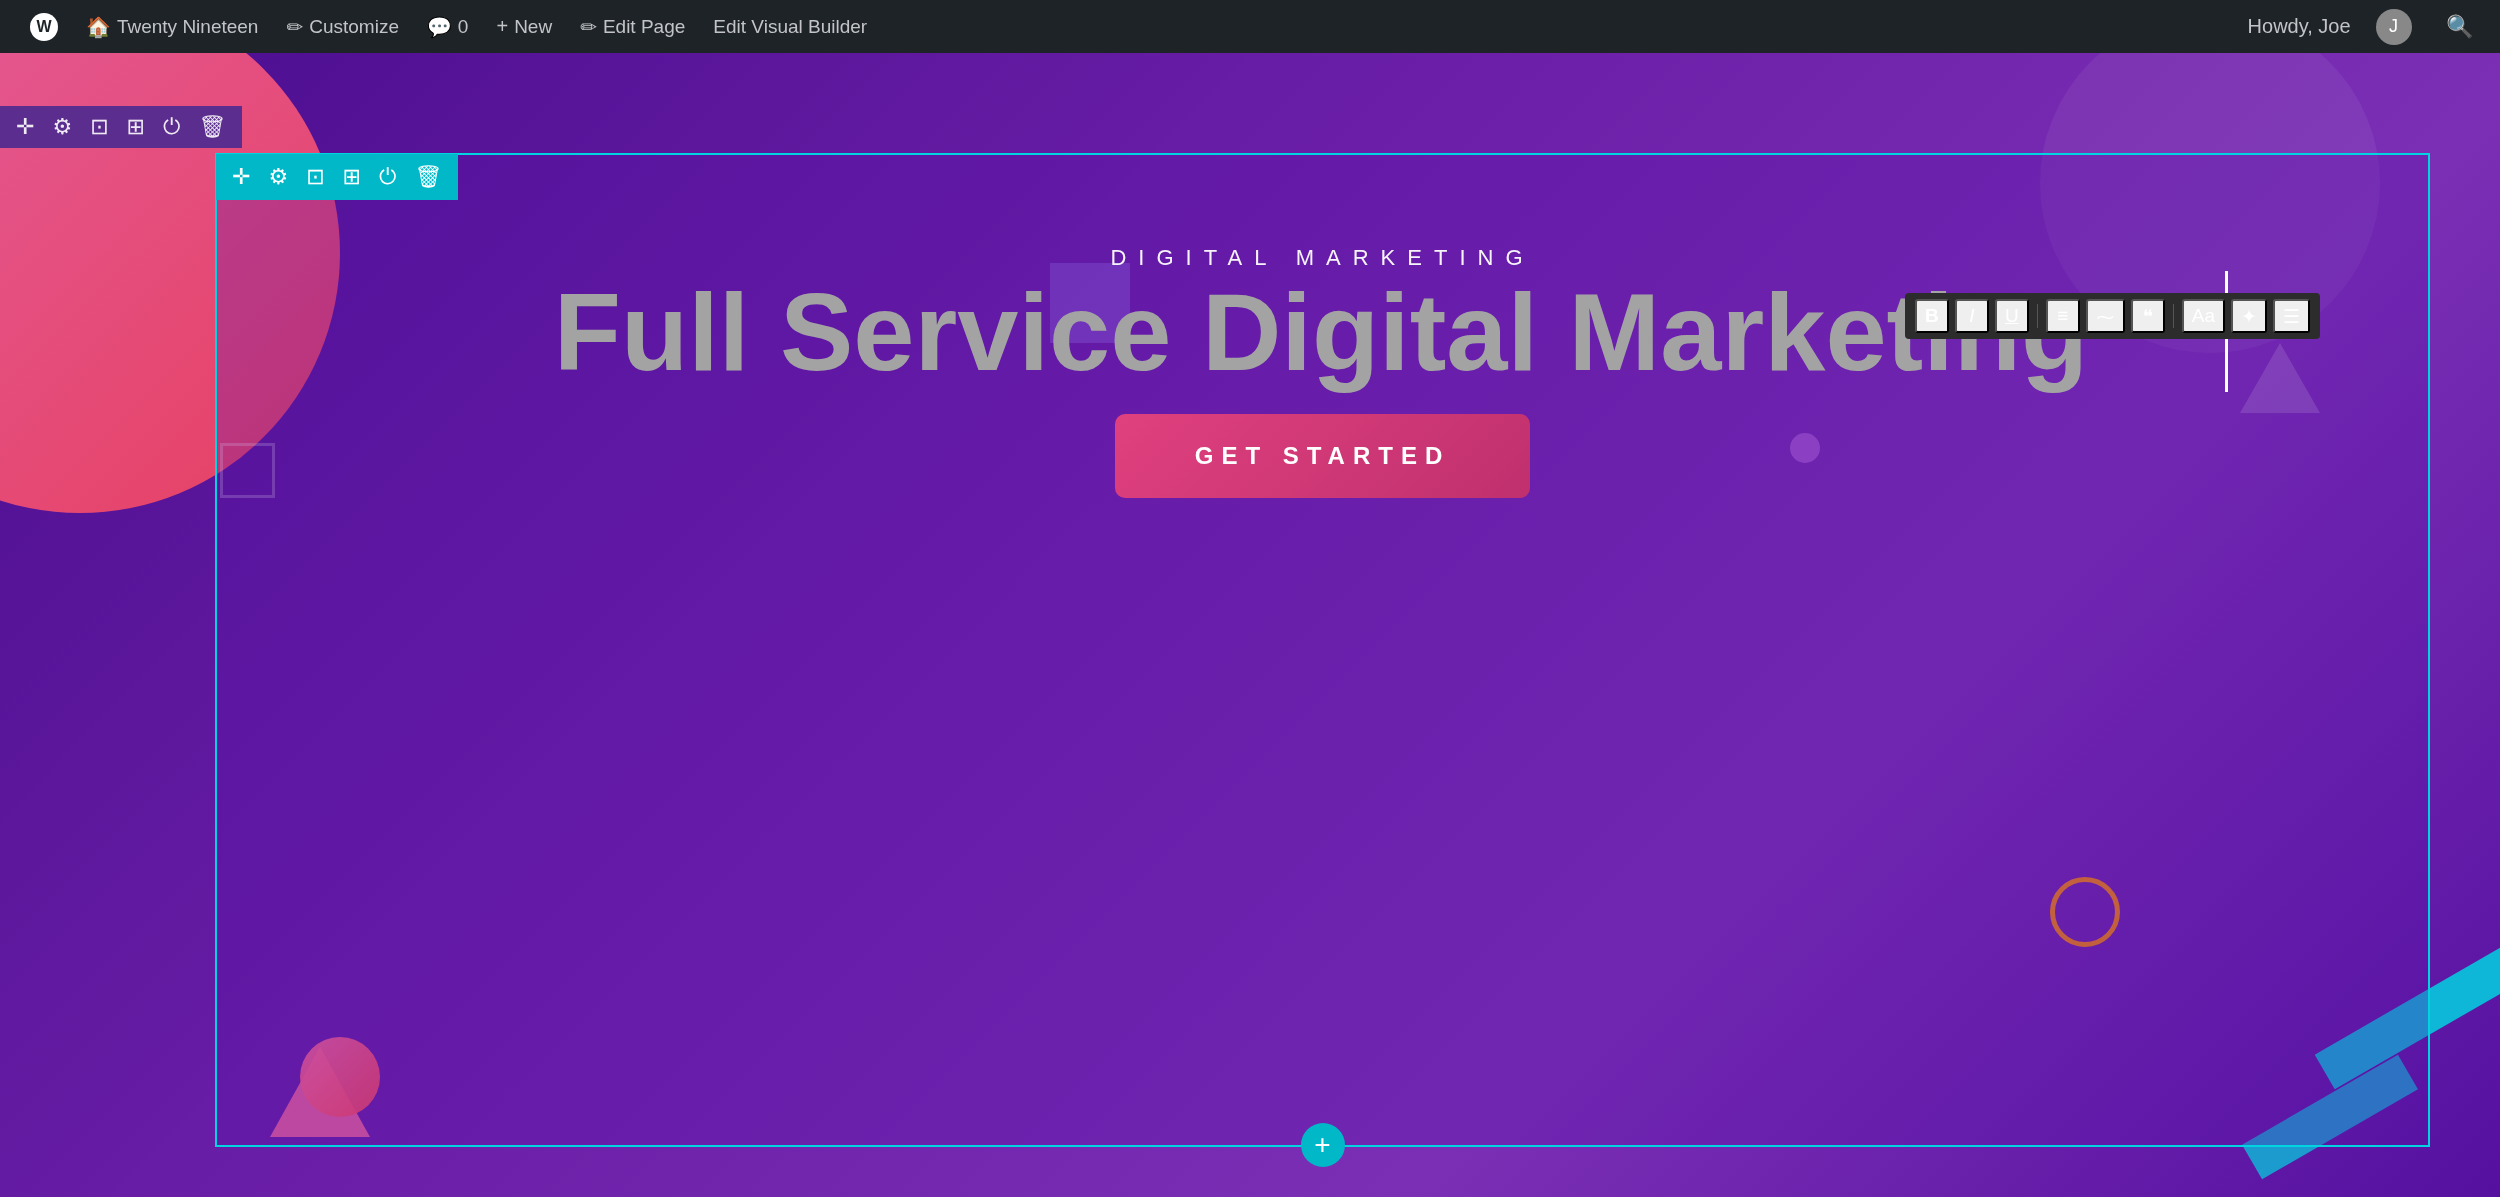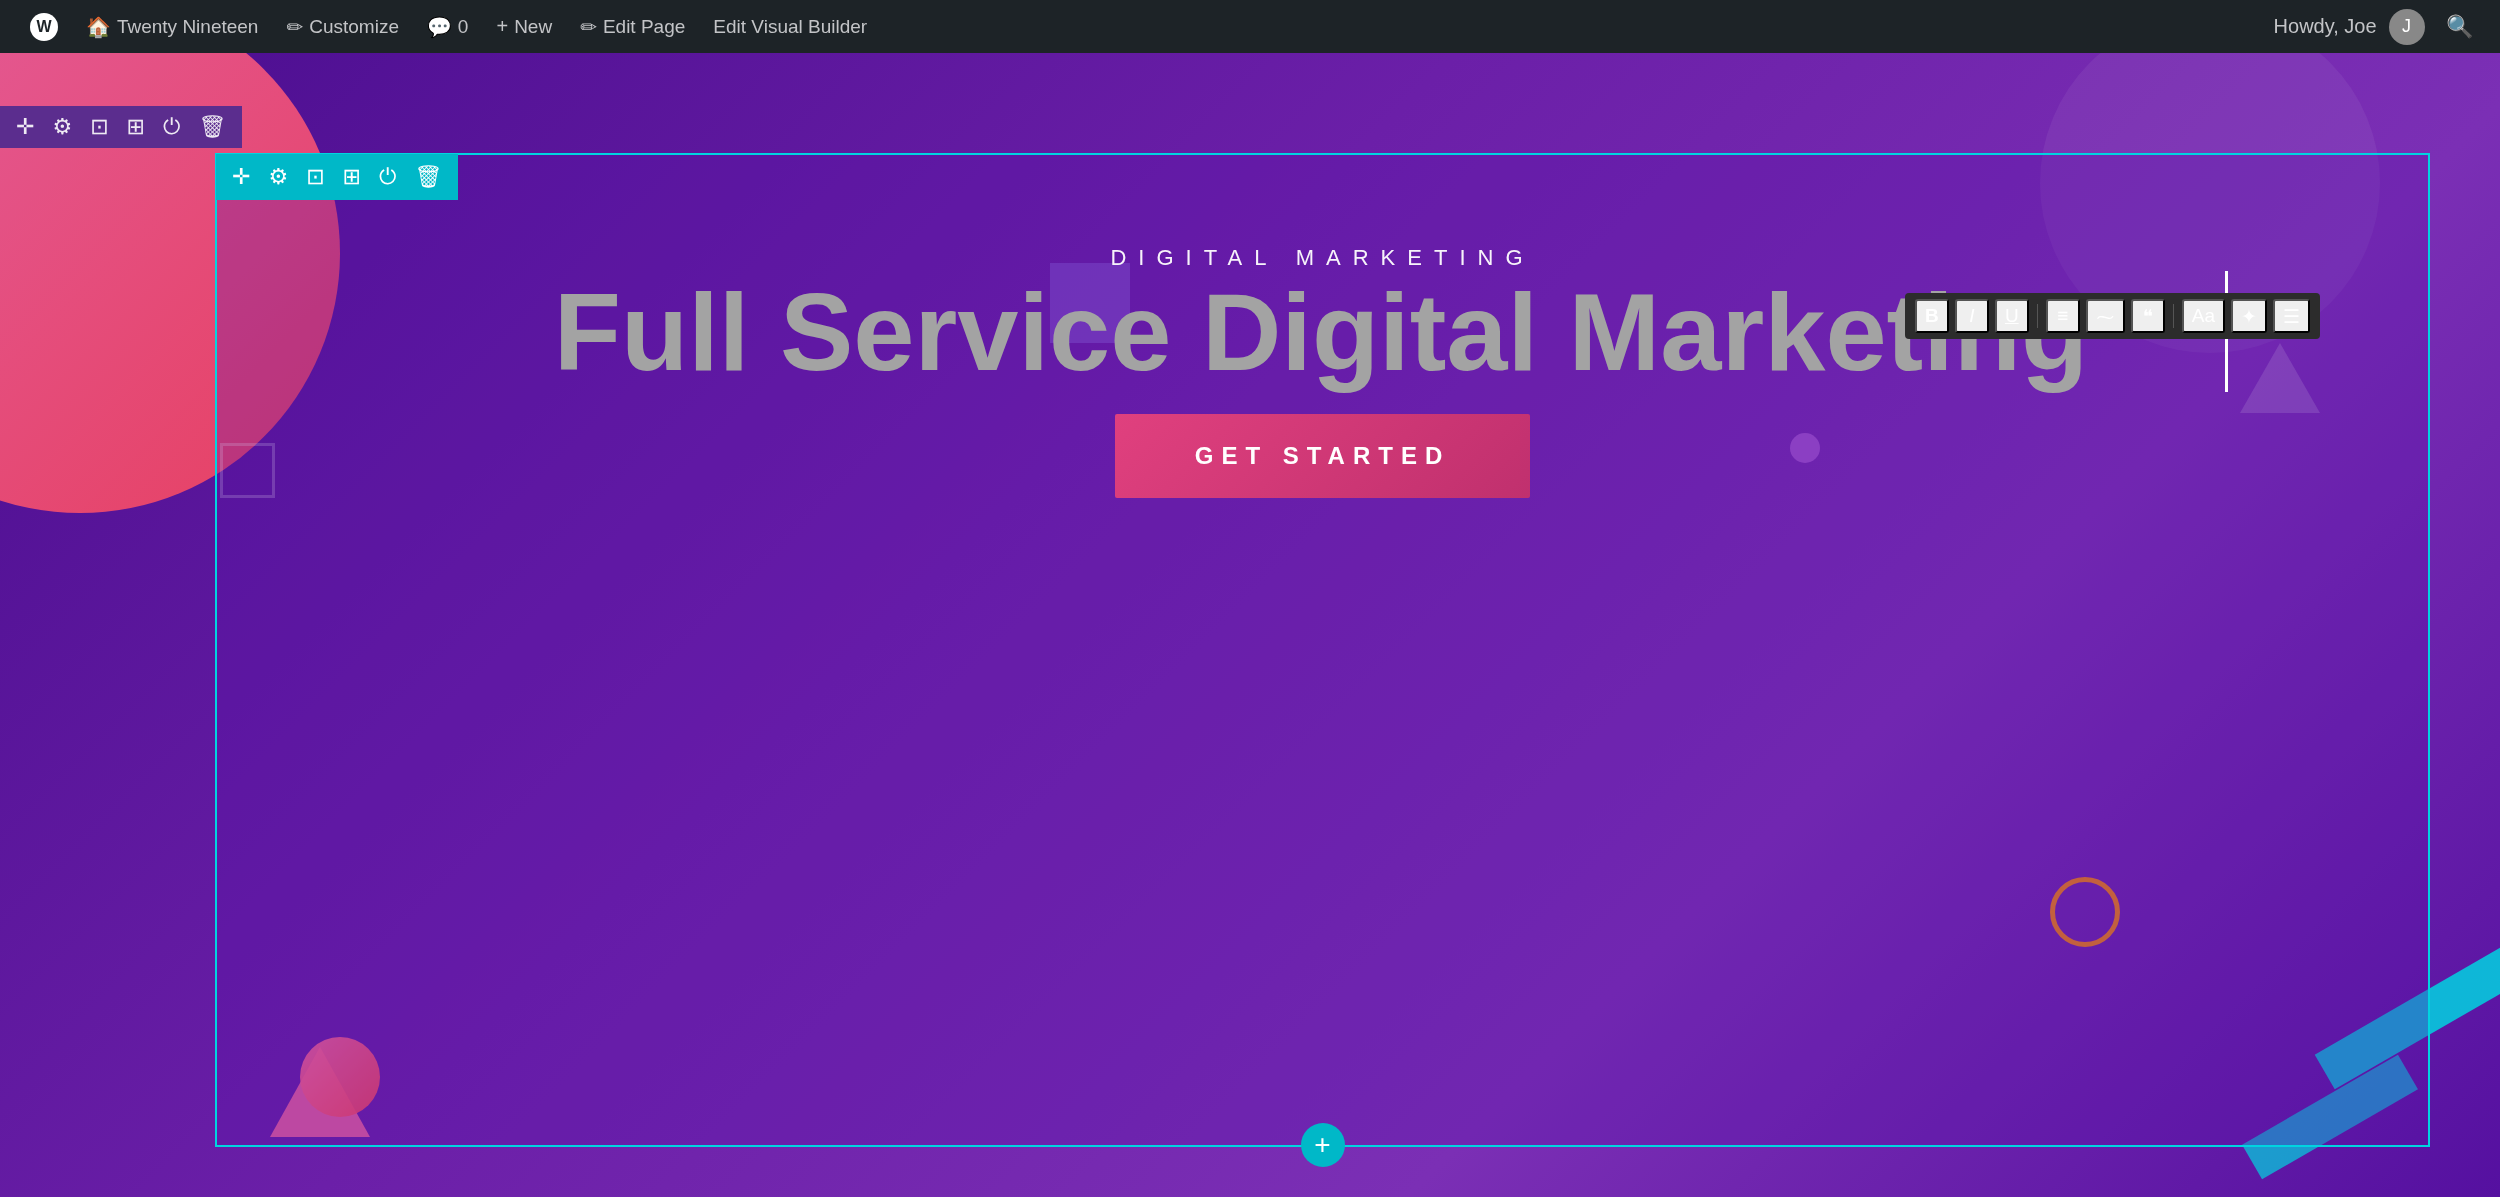--- a/index.html
+++ b/index.html
@@ -27,21 +27,21 @@
       height: 100%;
       cursor: pointer;
       white-space: nowrap;
     }
     .admin-bar-item .icon { font-size: 20px; }
     .admin-bar-item .label { font-size: 19px; }
     .admin-bar-right {
       margin-left: auto;
       display: flex;
       align-items: center;
-      gap: 12px;
+      gap: 25px;
       color: #c3c4c7;
       font-size: 20px;
     }
     .admin-bar-right .avatar {
       width: 36px; height: 36px;
       border-radius: 50%;
       background: #888;
       overflow: hidden;
       display: flex; align-items: center; justify-content: center;
       font-size: 18px; color: #fff;
@@ -287,21 +287,21 @@
     .cta-button {
       background: linear-gradient(135deg, #e0407e, #c0306e);
       color: #fff;
       font-size: 24px;
       letter-spacing: 8px;
       font-weight: 700;
       padding: 28px 80px;
       border: none;
       cursor: pointer;
       text-transform: uppercase;
-      border-radius: 2px;
+      border-radius: 10px;
     }
 
     
     .wp-logo {
       width: 28px; height: 28px;
       background: #fff;
       border-radius: 50%;
       display: flex; align-items: center; justify-content: center;
       font-size: 16px;
       font-weight: bold;

